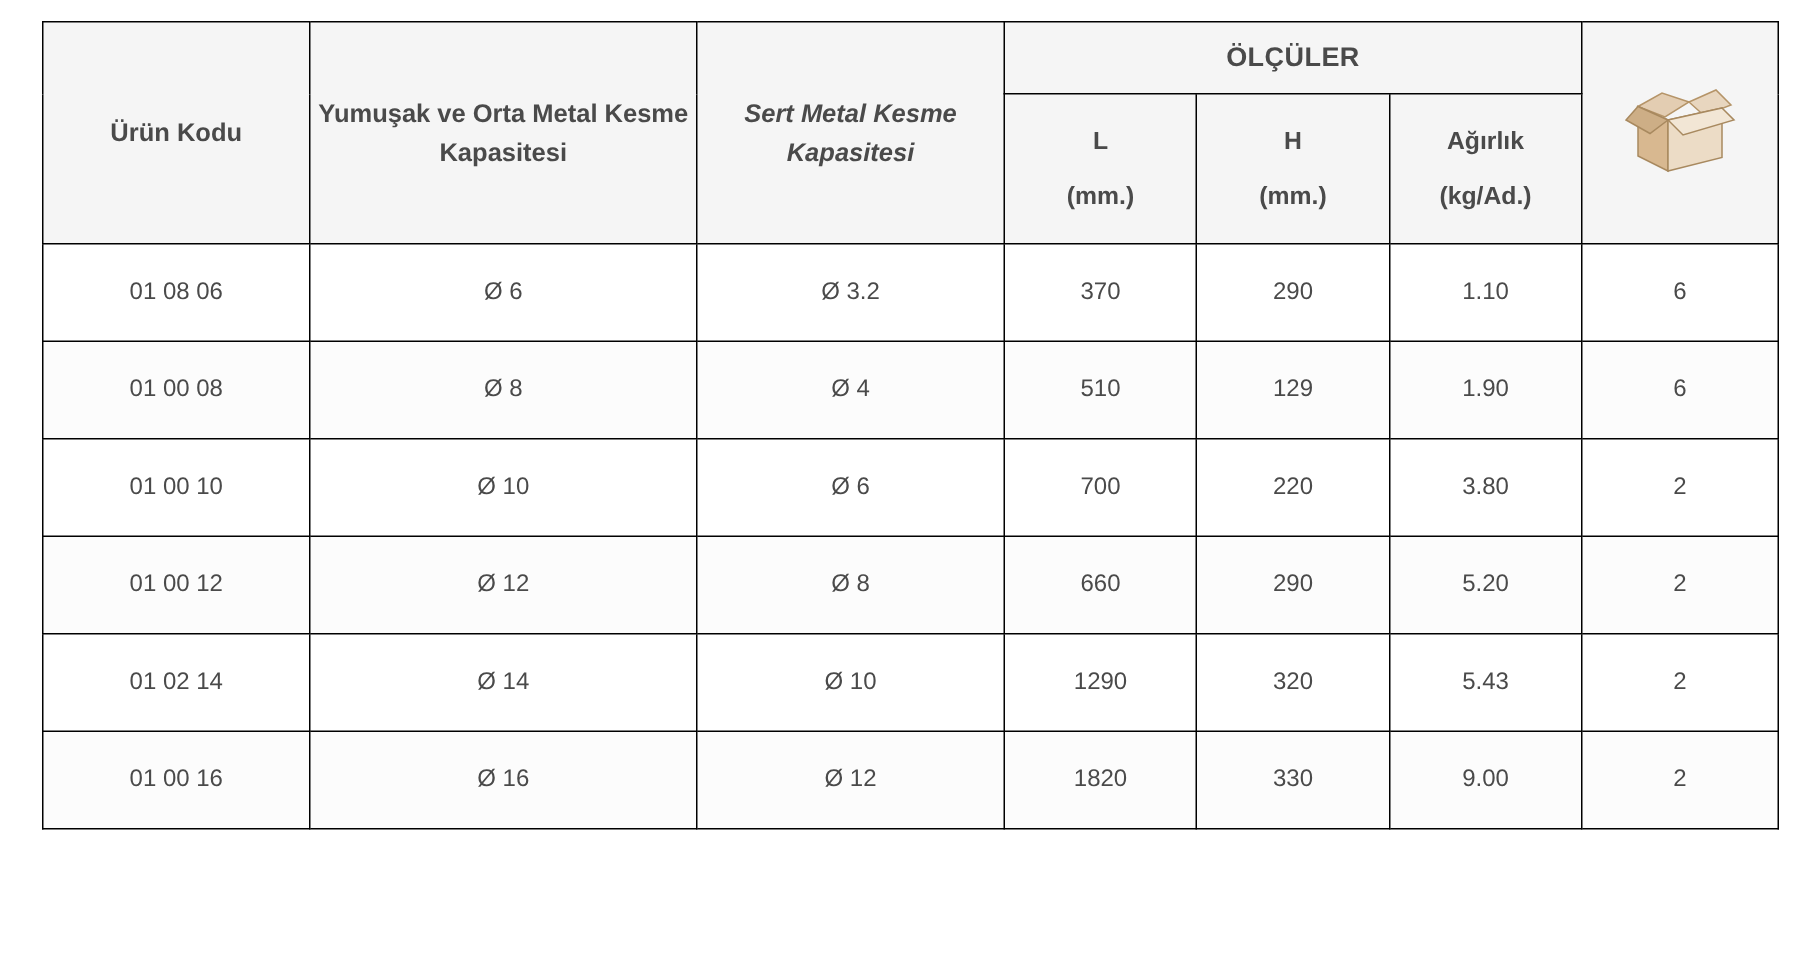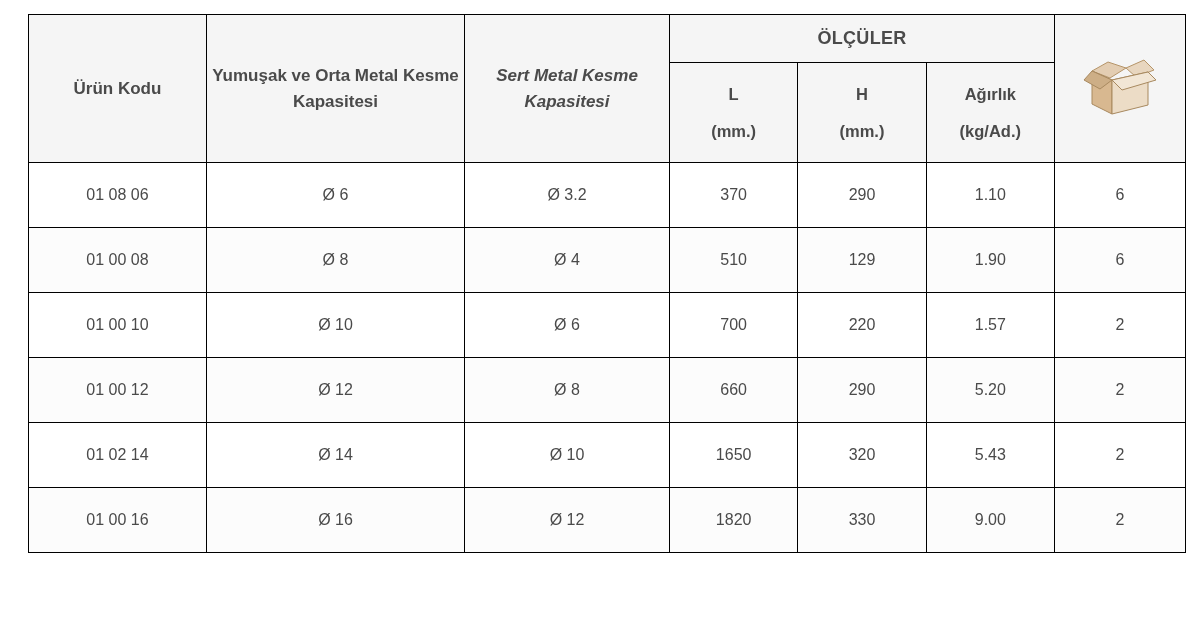--- a/index.html
+++ b/index.html
@@ -162,37 +162,37 @@
         <td>129</td>
         <td>1.90</td>
         <td>6</td>
       </tr>
       <tr>
         <td>01 00 10</td>
         <td>Ø 10</td>
         <td>Ø 6</td>
         <td>700</td>
         <td>220</td>
-        <td>1.57</td>
+        <td>3.80</td>
         <td>2</td>
       </tr>
       <tr>
         <td>01 00 12</td>
         <td>Ø 12</td>
         <td>Ø 8</td>
         <td>660</td>
         <td>290</td>
         <td>5.20</td>
         <td>2</td>
       </tr>
       <tr>
         <td>01 02 14</td>
         <td>Ø 14</td>
         <td>Ø 10</td>
-        <td>1650</td>
+        <td>1290</td>
         <td>320</td>
         <td>5.43</td>
         <td>2</td>
       </tr>
       <tr>
         <td>01 00 16</td>
         <td>Ø 16</td>
         <td>Ø 12</td>
         <td>1820</td>
         <td>330</td>

